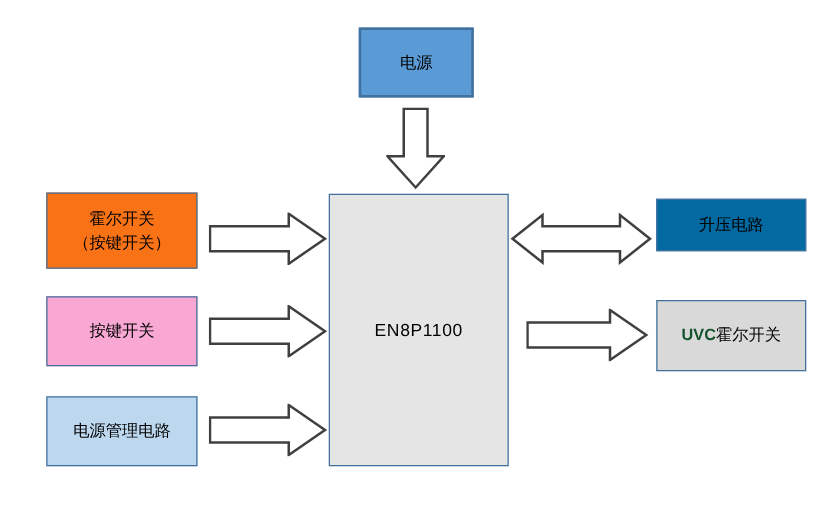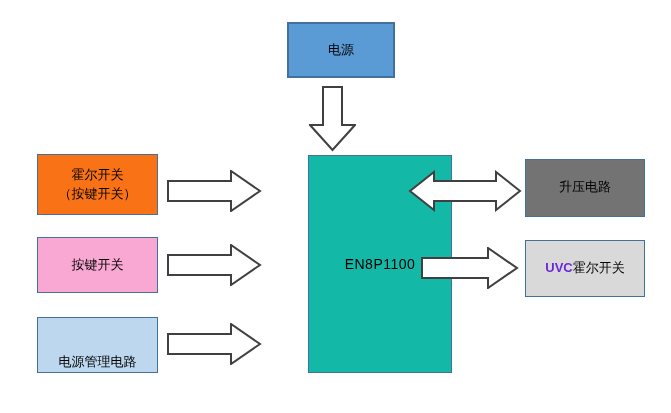--- a/index.html
+++ b/index.html
@@ -23,61 +23,58 @@
     align-items: center;
     justify-content: center;
     text-align: center;
     color: #000000;
     font-size: 13px;
     line-height: 1.45;
   }
   .node span { display: block; }
 
   .node-power {
-    left: 287px; top: 22px; width: 108px; height: 56px;
+    left: 287px; top: 22px; width: 92px; height: 56px;
     background: #5B9BD5;
     border: 2px solid #41719C;
   }
   .node-hall {
     left: 37px; top: 154px; width: 121px; height: 61px;
     background: #f97316;
     border: 1.5px solid #41719C;
   }
   .node-key {
     left: 37px; top: 237px; width: 121px; height: 56px;
     background: #f9a8d4;
     border: 1.5px solid #41719C;
   }
   .node-pmgmt {
     left: 37px; top: 317px; width: 121px; height: 56px;
     background: #BDD7EE;
     border: 1.5px solid #41719C;
-    justify-content: flex-end;
   }
   .node-mcu {
     left: 263px; top: 155px; width: 144px; height: 218px;
-    background: #14b8a6;
+    background: #e5e5e5;
     border: 1.5px solid #41719C;
     font-size: 14px;
     letter-spacing: 0.5px;
-    margin-left: 45px;
   }
   .node-boost {
-    left: 525px; top: 159px; width: 120px; height: 58px;
-    background: #737373;
+    left: 525px; top: 159px; width: 120px; height: 42px;
+    background: #0369a1;
     border: 1.5px solid #41719C;
-    font-family: Liberation Mono, monospace;
   }
   .node-uvc {
     left: 525px; top: 240px; width: 120px; height: 57px;
     background: #D9D9D9;
     border: 1.5px solid #41719C;
   }
   .node-uvc .label-row { display: flex; flex-direction: row; align-items: baseline; }
-  .uvc-prefix { color: #6d28d9; font-weight: bold; }
+  .uvc-prefix { color: #14532d; font-weight: bold; }
 
   .arrow { position: absolute; }
   .arrow polygon {
     fill: #ffffff;
     stroke: #404040;
     stroke-width: 2;
     stroke-linejoin: miter;
   }
   .arrow-down   { left: 309px; top: 86px;  width: 47px;  height: 66px; }
   .arrow-hall   { left: 167px; top: 170px; width: 95px;  height: 42px; }

